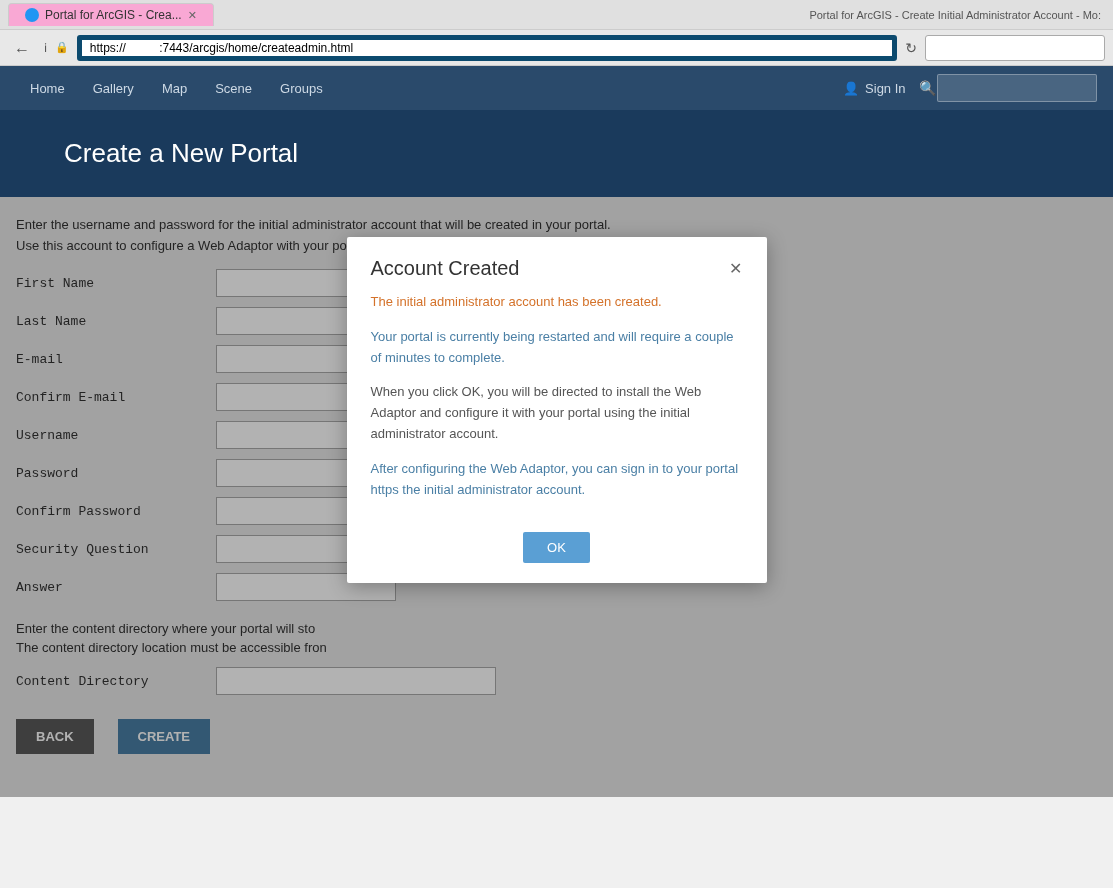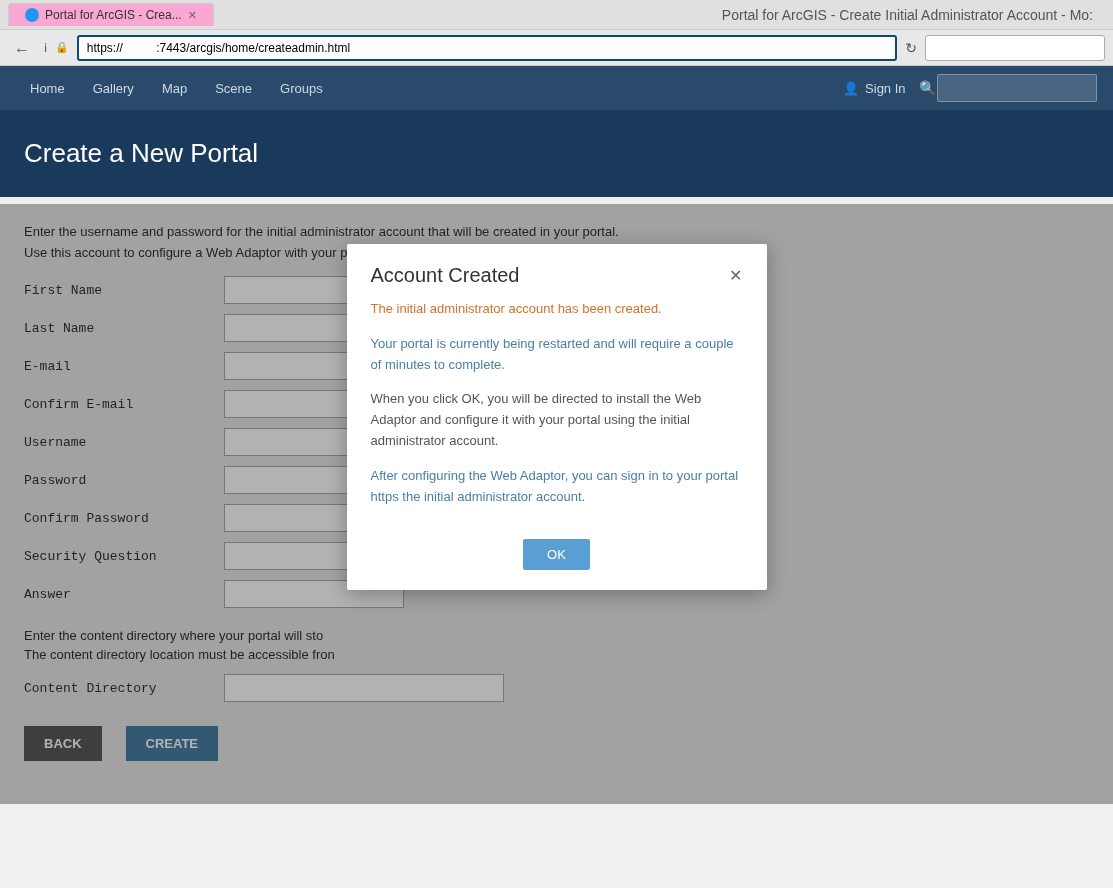--- a/index.html
+++ b/index.html
@@ -51,21 +51,21 @@
       background: none;
       border: none;
       cursor: pointer;
       font-size: 16px;
       color: #555;
       padding: 2px 6px;
     }
     .address-bar {
       flex: 1;
       height: 26px;
-      border: 2px solid #0c4a6e;
+      border: 5px solid #0c4a6e;
       border-radius: 3px;
       padding: 0 8px;
       font-size: 12px;
       background: white;
     }
     .refresh-btn {
       background: none;
       border: none;
       cursor: pointer;
       font-size: 14px;
@@ -125,29 +125,29 @@
 
     
     .hero-banner {
       background: #1a3a5c;
       padding: 28px 24px;
     }
     .hero-title {
       color: white;
       font-size: 26px;
       font-weight: 300;
+      margin-left: 40px;
     }
 
     
     .main-content {
       background: #e8e8e8;
-      padding: 20px 24px;
+      padding: 20px 16px;
       min-height: 600px;
       position: relative;
-      margin-top: 7px;
     }
     .description-text {
       font-size: 13px;
       color: #333;
       margin-bottom: 6px;
     }
     .form-section {
       margin-top: 16px;
     }
     .form-row {
@@ -268,21 +268,21 @@
       padding: 8px 24px;
       cursor: pointer;
       font-size: 13px;
       border-radius: 2px;
     }
   </style>
 </head>
 <body>
 
 <div class="browser-titlebar">
-  <span style="position:absolute;right:20px;font-size:14px;color:#555;">Portal for ArcGIS - Create Initial Administrator Account - Mo:</span>
+  <span style="position:absolute;right:12px;font-size:11px;color:#555;">Portal for ArcGIS - Create Initial Administrator Account - Mo:</span>
   <div class="browser-tab">
     <span class="tab-globe"></span>
     <span>Portal for ArcGIS - Crea...</span>
     <span class="tab-close">✕</span>
   </div>
 </div>
 
 <div class="browser-toolbar">
   <button class="nav-btn">←</button>
   <span style="font-size:12px;color:#555;">ℹ</span>

